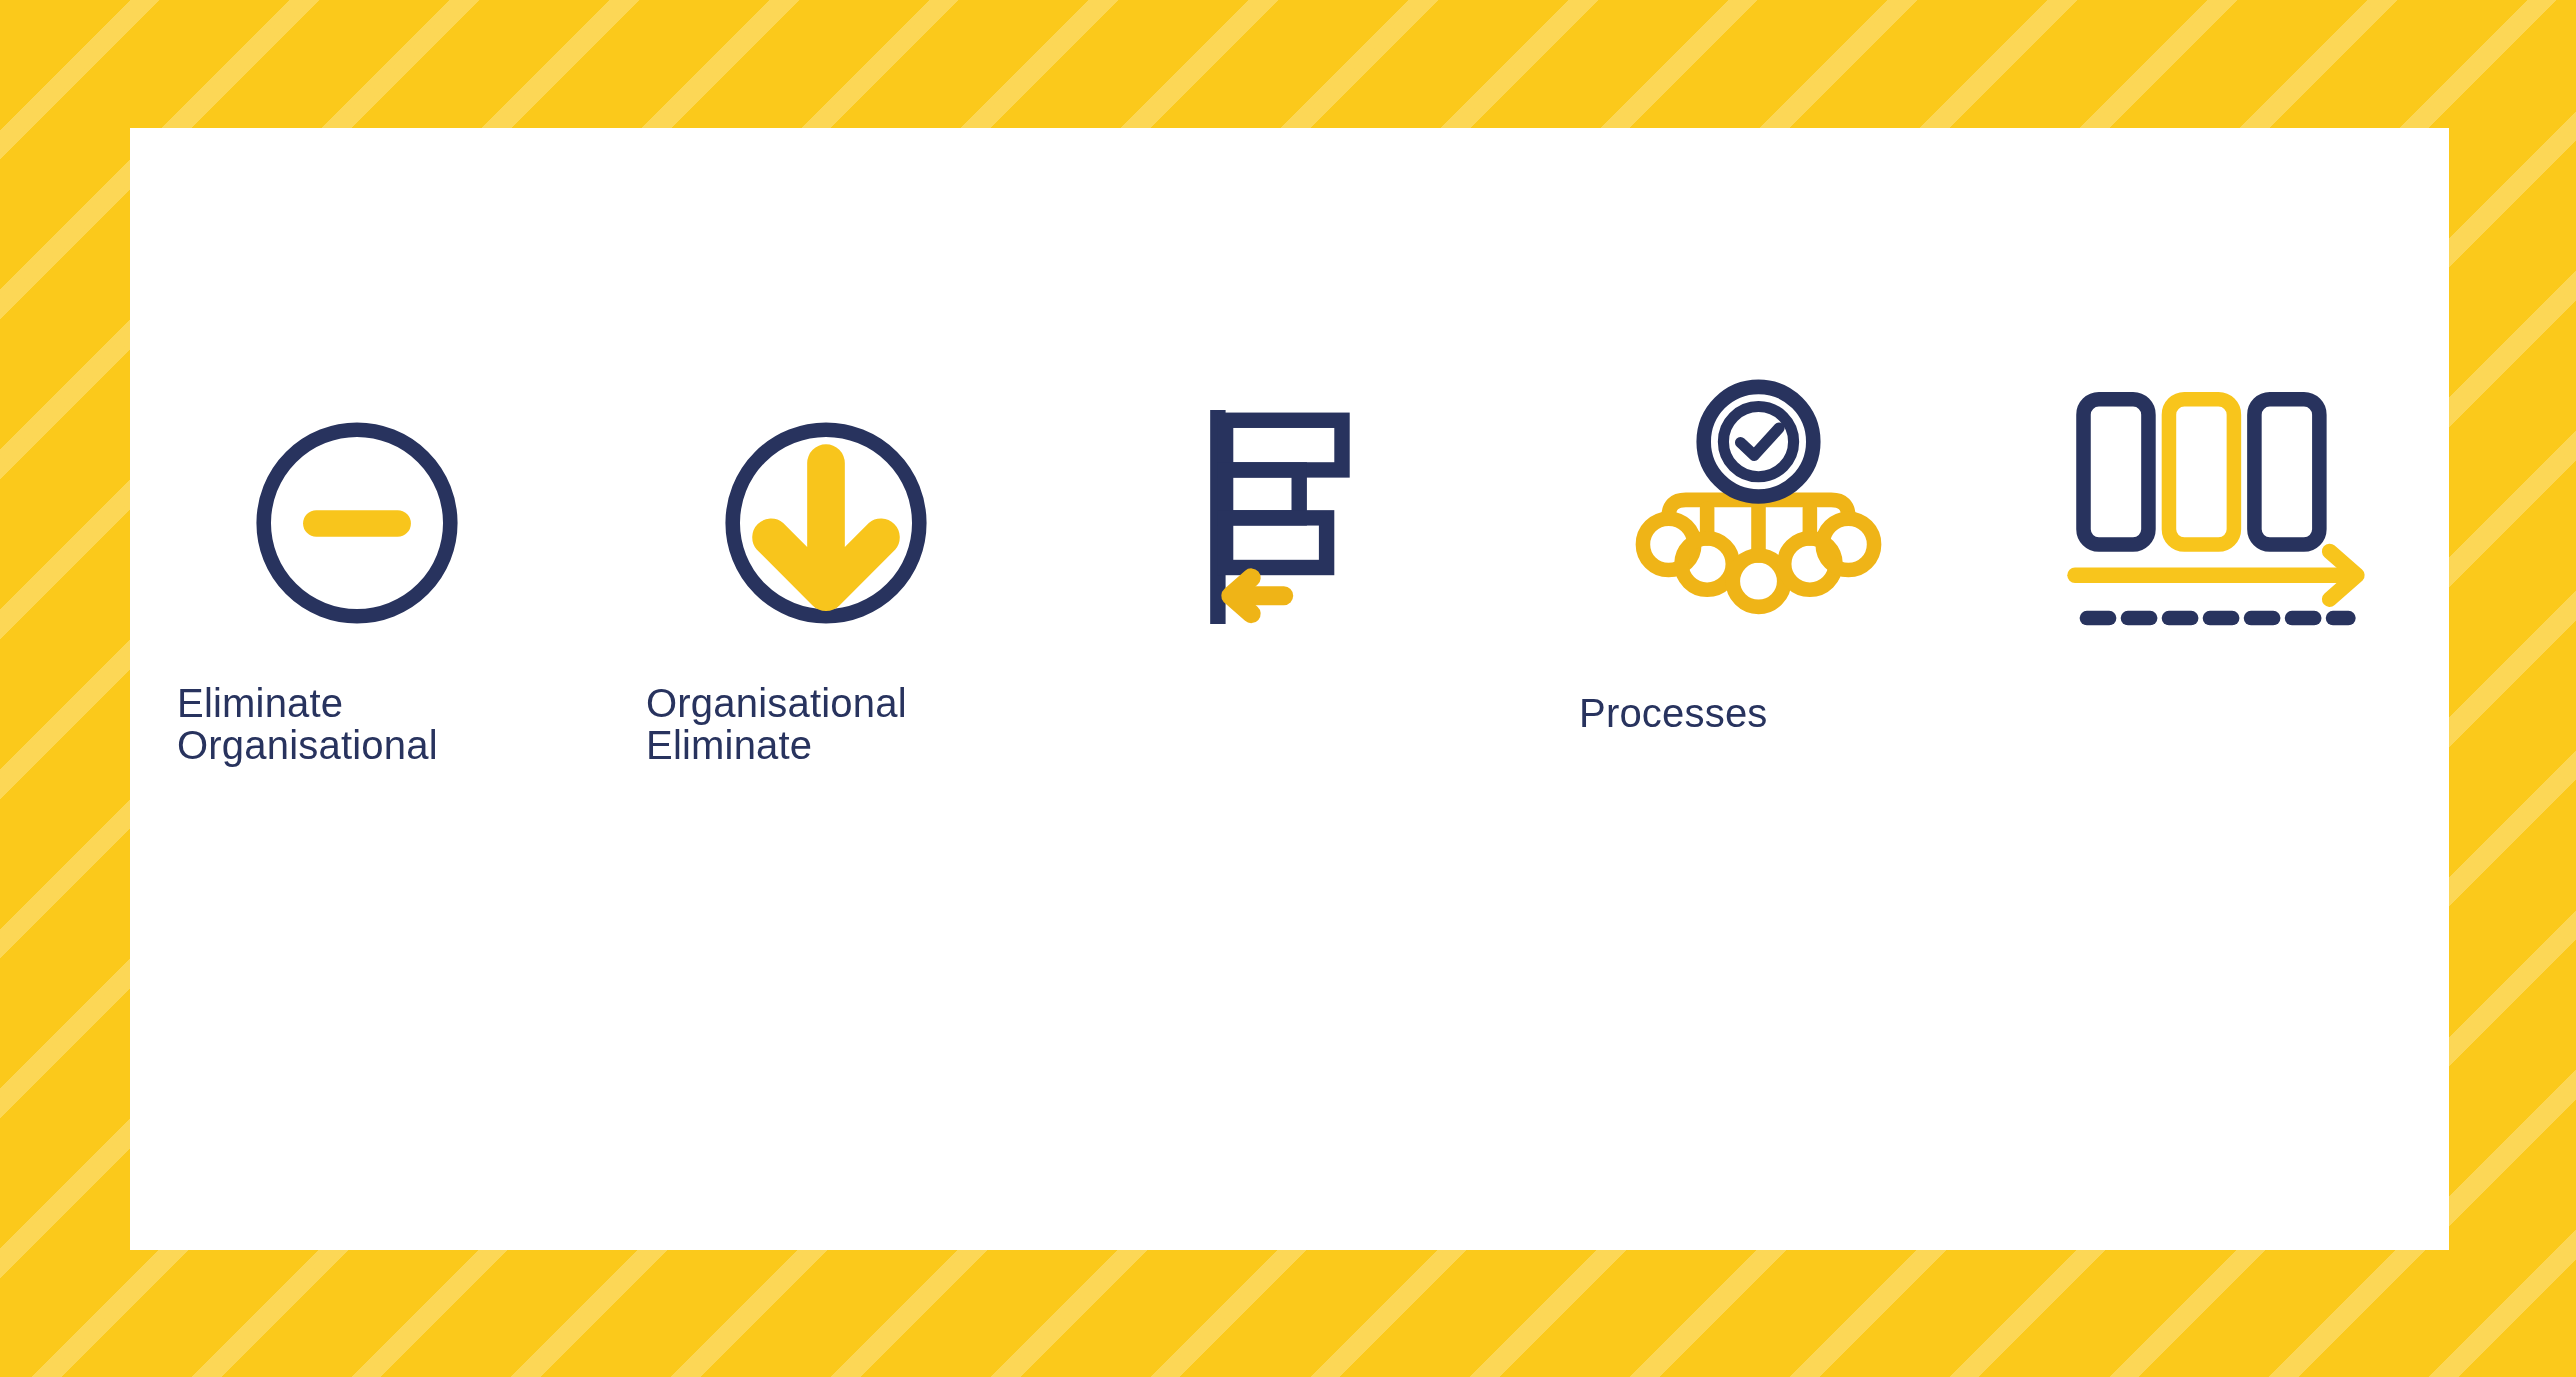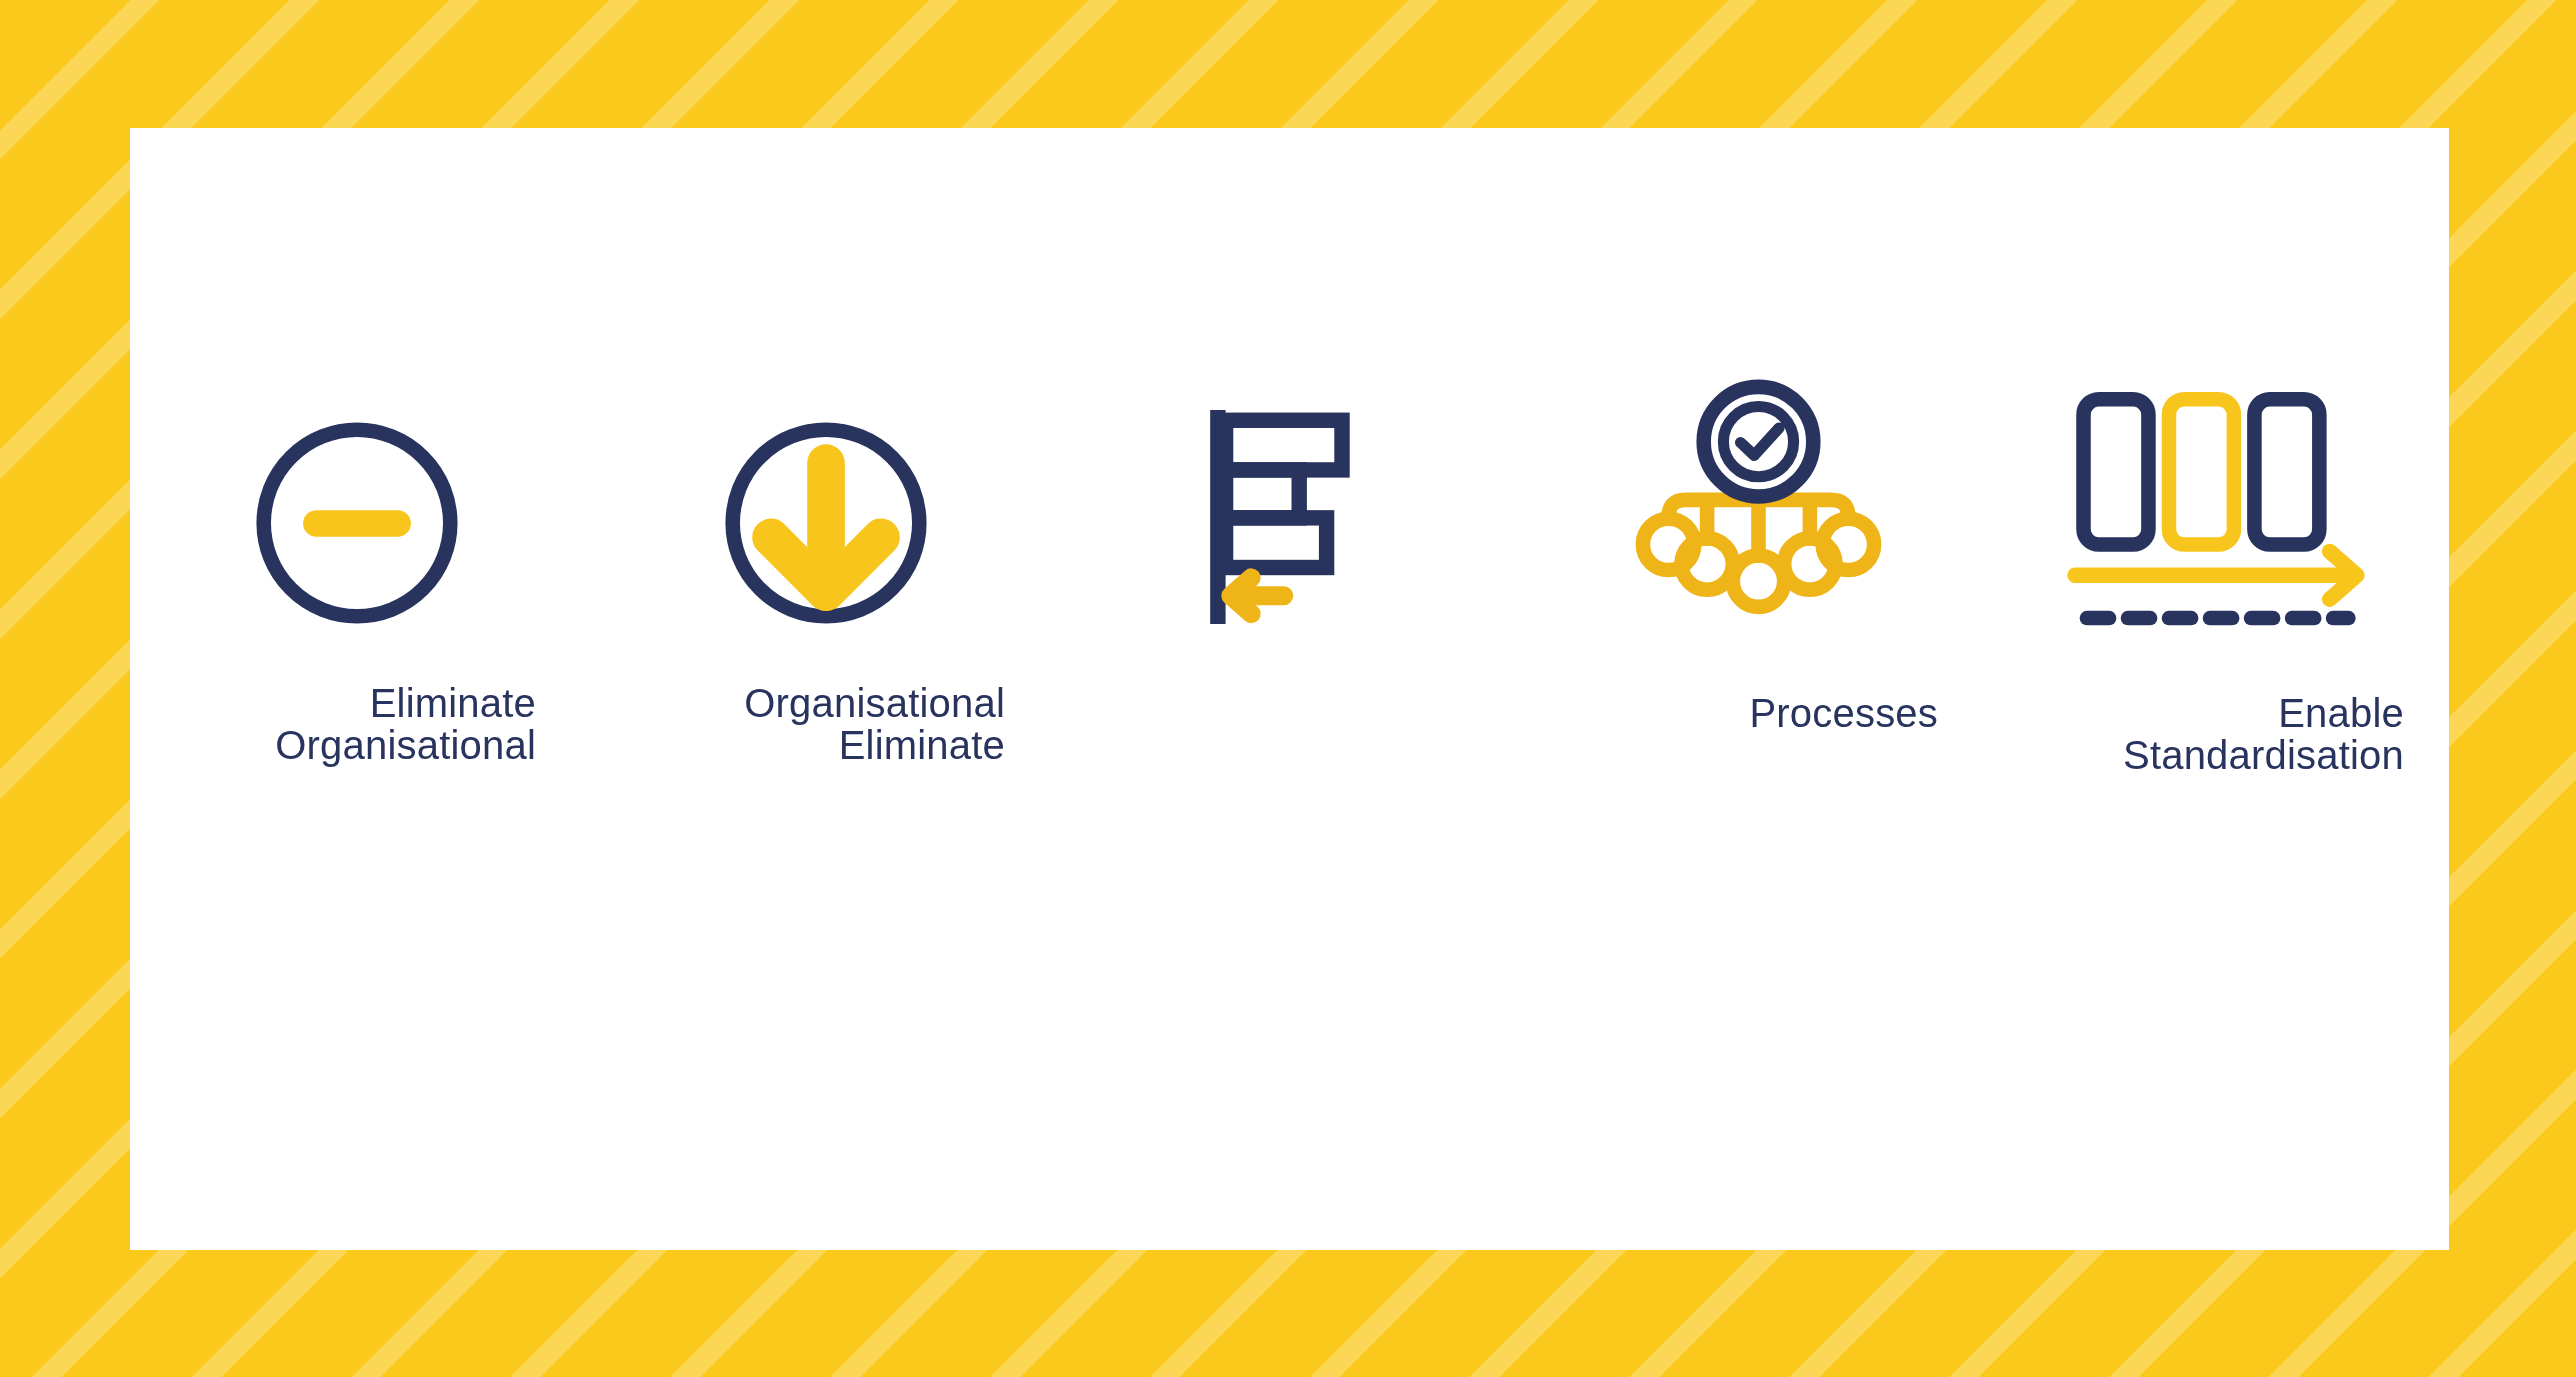--- a/index.html
+++ b/index.html
@@ -75,21 +75,21 @@
   }
   .icon-0, .icon-1 { top: 282px; height: 214px; }
   .icon-2 { top: 265px; height: 231px; }
   .icon-3 { top: 252px; height: 244px; }
   .icon-4 { top: 261px; height: 235px; }
 
   .caption {
     position: absolute;
     left: 0;
     width: 359px;
-    text-align: right;
+    text-align: left;
     color: #28335E;
     font-family: "Liberation Sans", sans-serif;
     font-size: 40px;
     font-weight: 400;
     line-height: 1.04;
     letter-spacing: 0.2px;
   }
   .cap-0, .cap-1 { top: 555px; }
   .cap-2, .cap-3, .cap-4 { top: 565px; }
 
@@ -210,22 +210,18 @@
               <path d="M24 268 L50 268"></path>
               <path d="M72 268 L98 268"></path>
               <path d="M120 268 L146 268"></path>
               <path d="M168 268 L194 268"></path>
               <path d="M216 268 L242 268"></path>
               <path d="M264 268 L290 268"></path>
               <path d="M312 268 L330 268"></path>
             </g>
           </svg>
         </div>
-        <div class="caption cap-4">
-          <span class="ln">Enable</span>
-          <span class="ln">Standardisation</span>
-        </div>
       </div>
 
     </div>
   </div>
 </div>
 
 
 </body></html>

